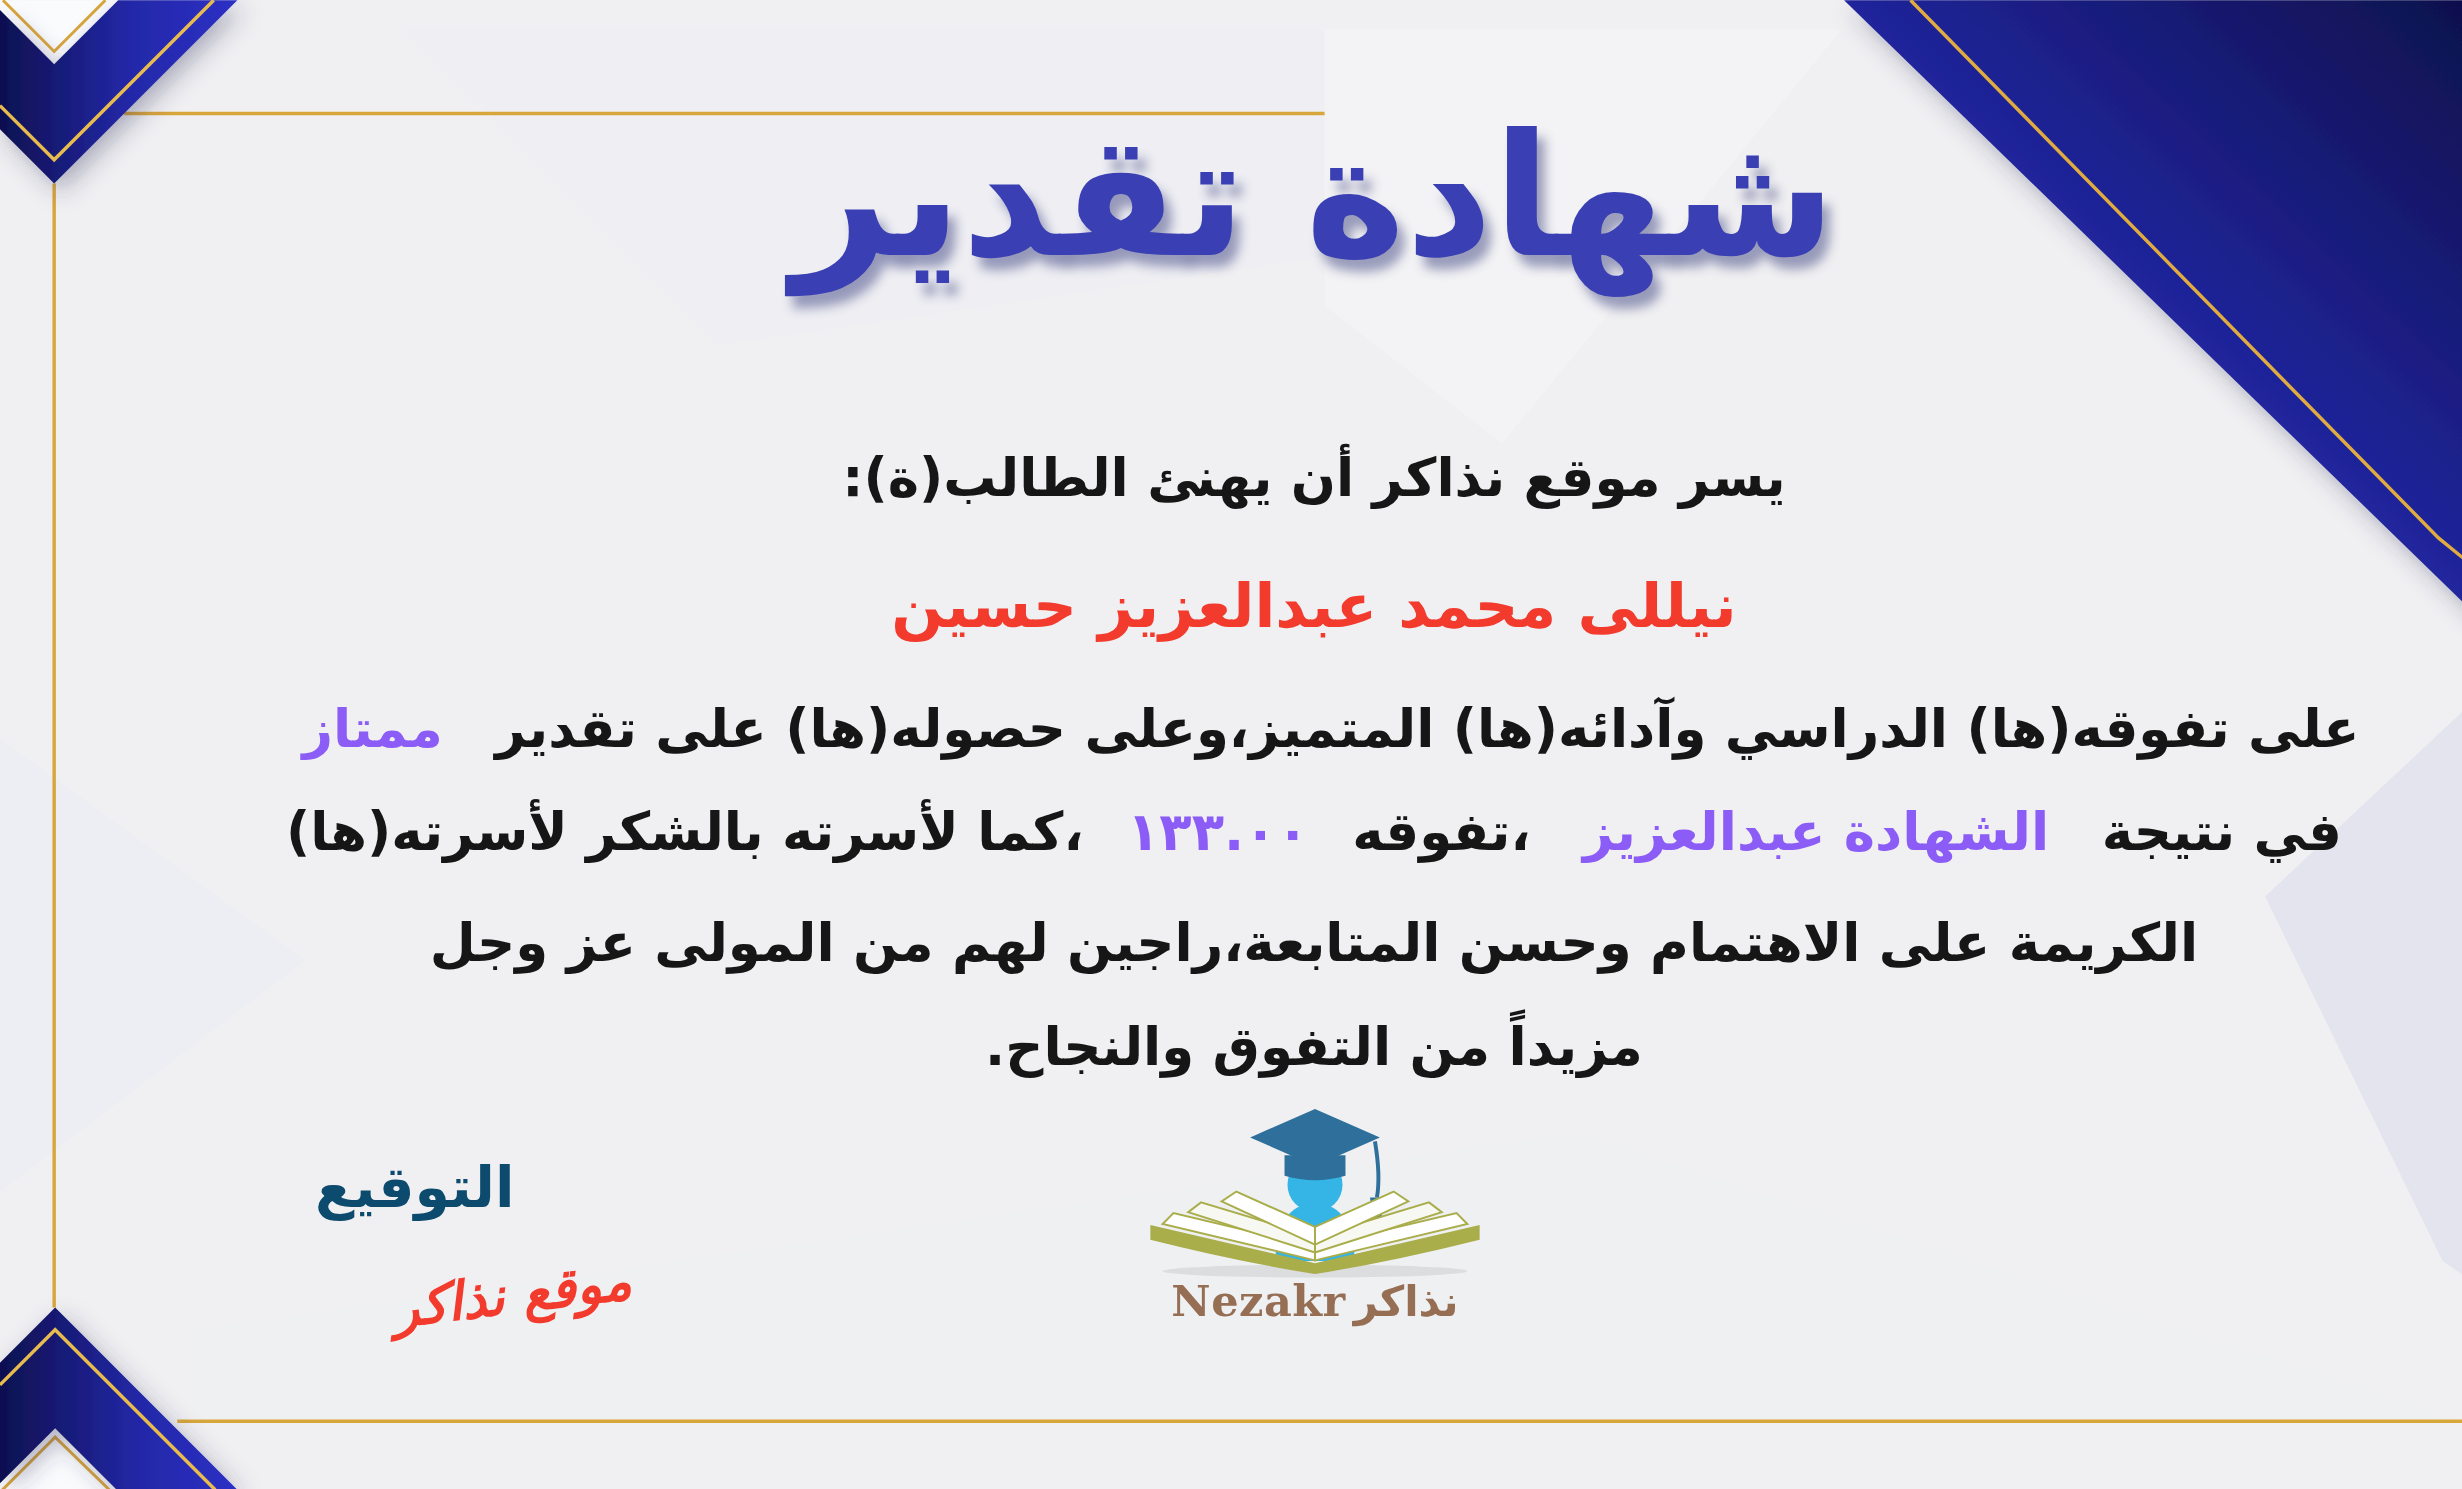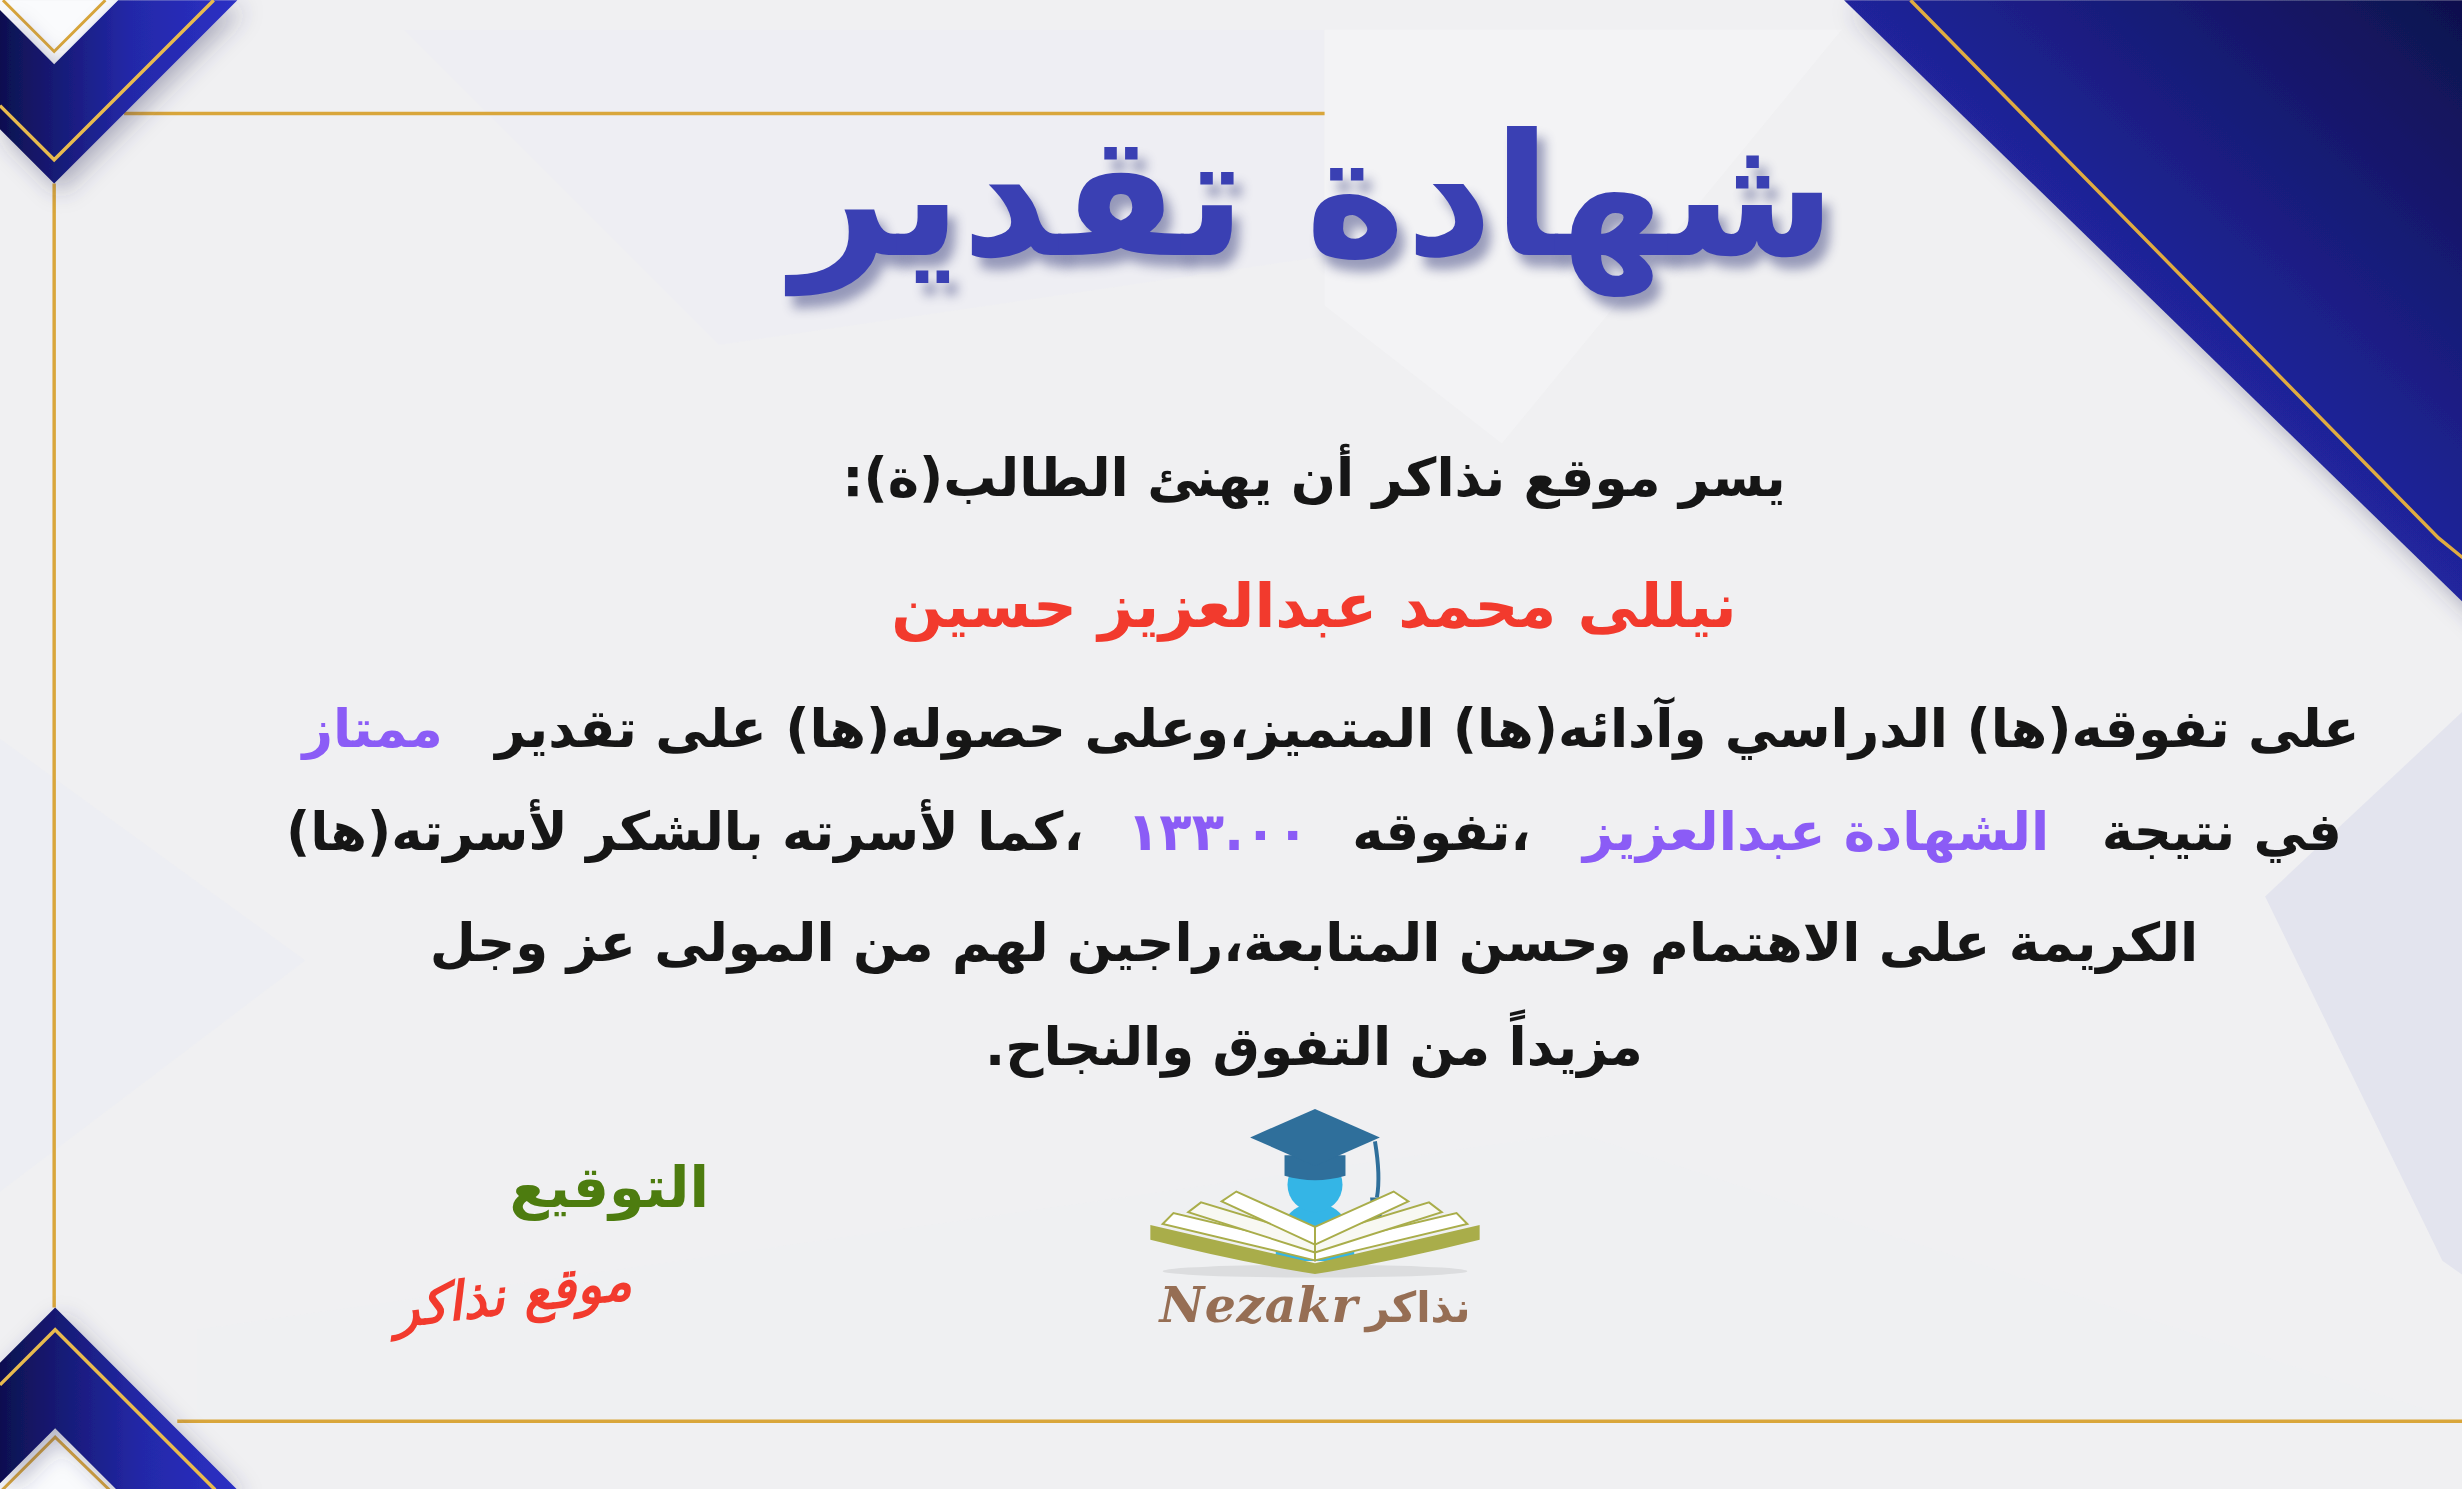--- a/index.html
+++ b/index.html
@@ -20,39 +20,39 @@
   }
   .intro{top:441px;font-size:53px;font-weight:bold;line-height:74px;}
   .sname{top:564px;font-size:61px;font-weight:bold;line-height:84px;color:#f23a2d;}
   .bline{font-size:53px;font-weight:bold;line-height:74px;}
   .b1{top:692px;} .b2{top:795px;} .b3{top:906px;} .b4{top:1010px;}
   .red{color:#8b5cf6;}
   .blank{margin:0 34px;}
   .blank-sm{margin:0 25px;}
   .sig-label{
     position:absolute;top:1150px;left:315px;width:394px;
-    text-align:right;font-size:57px;font-weight:bold;line-height:74px;
-    color:#4d7c0f;white-space:nowrap;
+    text-align:left;font-size:57px;font-weight:bold;line-height:74px;
+    color:#0c4a6e;white-space:nowrap;
   }
   .sig-script{
     position:absolute;top:1253px;left:305px;width:414px;
     text-align:center;font-size:53px;font-weight:bold;font-style:italic;
     line-height:84px;color:#f23a2d;white-space:nowrap;
     transform:rotate(-7deg);
   }
   .logo{position:absolute;left:1103px;top:1107px;width:424px;height:173px;}
   .logo svg{display:block;width:424px;height:173px;}
   .logo-text{
     position:absolute;left:1103px;top:1276px;width:424px;
     display:flex;justify-content:center;align-items:baseline;gap:7.9px;
     color:#966e54;white-space:nowrap;
   }
   .logo-latin{
     font-family:"DejaVu Serif", serif;
-    font-weight:bold;font-style:italic;font-size:49px;letter-spacing:0.5px;
+    font-weight:bold;font-size:43px;letter-spacing:0.5px;
   }
   .logo-ar{font-weight:bold;font-size:42px;}
 </style>
 </head>
 <body>
 
 <div class="stage">
 
   <svg class="decor" viewBox="0 0 5337 3025" aria-hidden="true">
     <defs>

